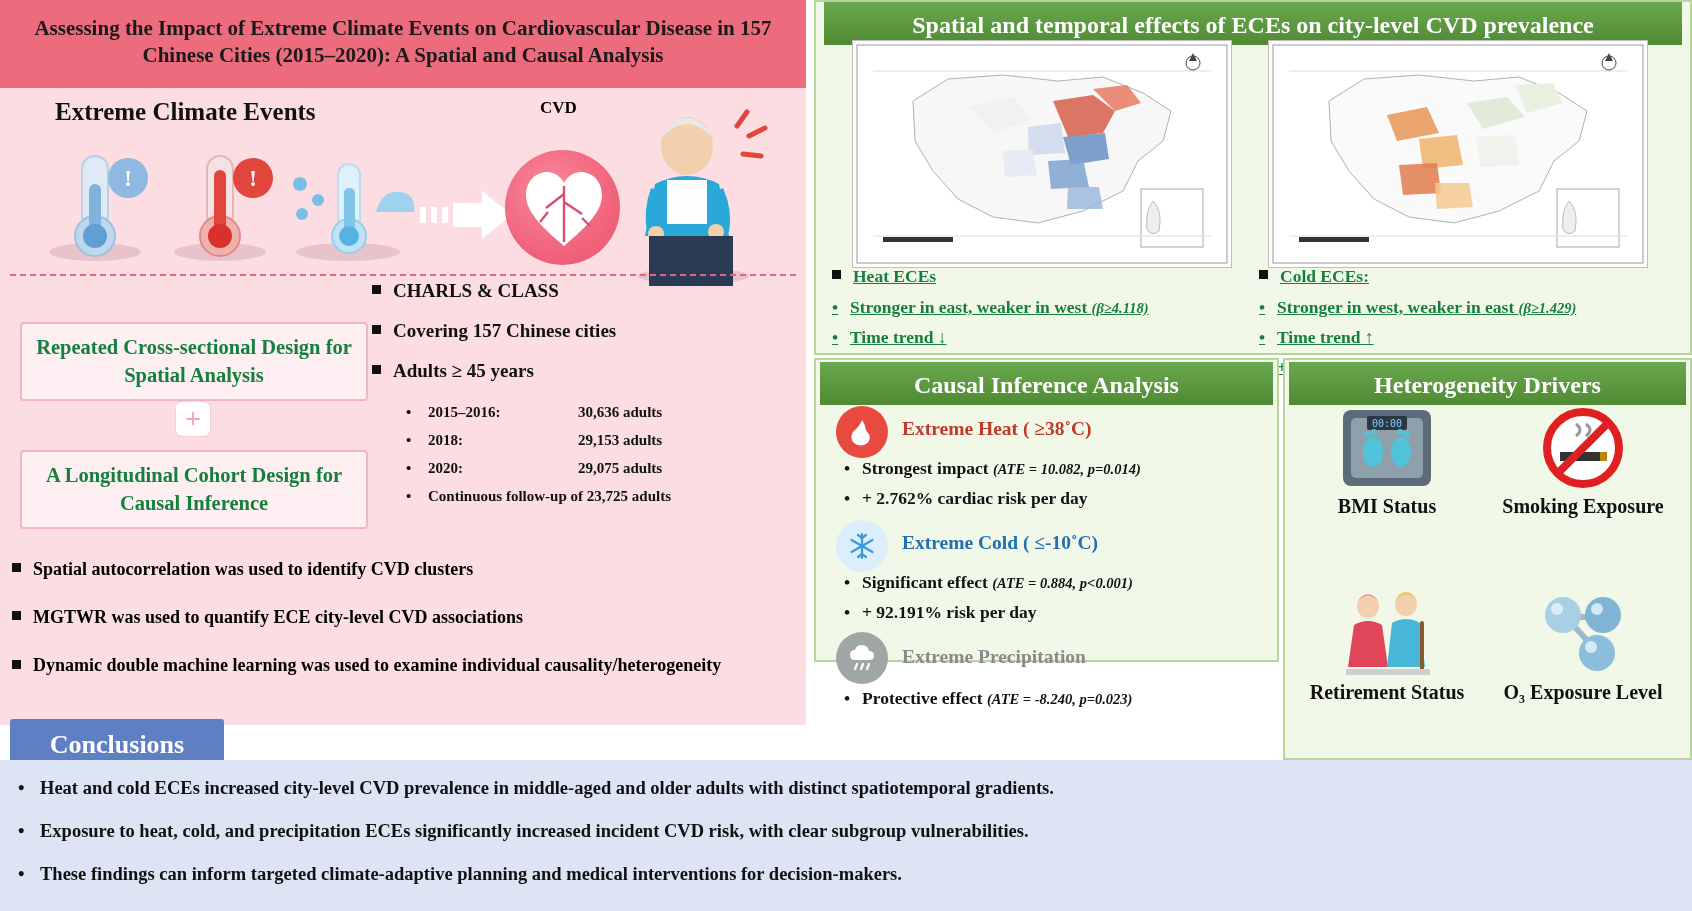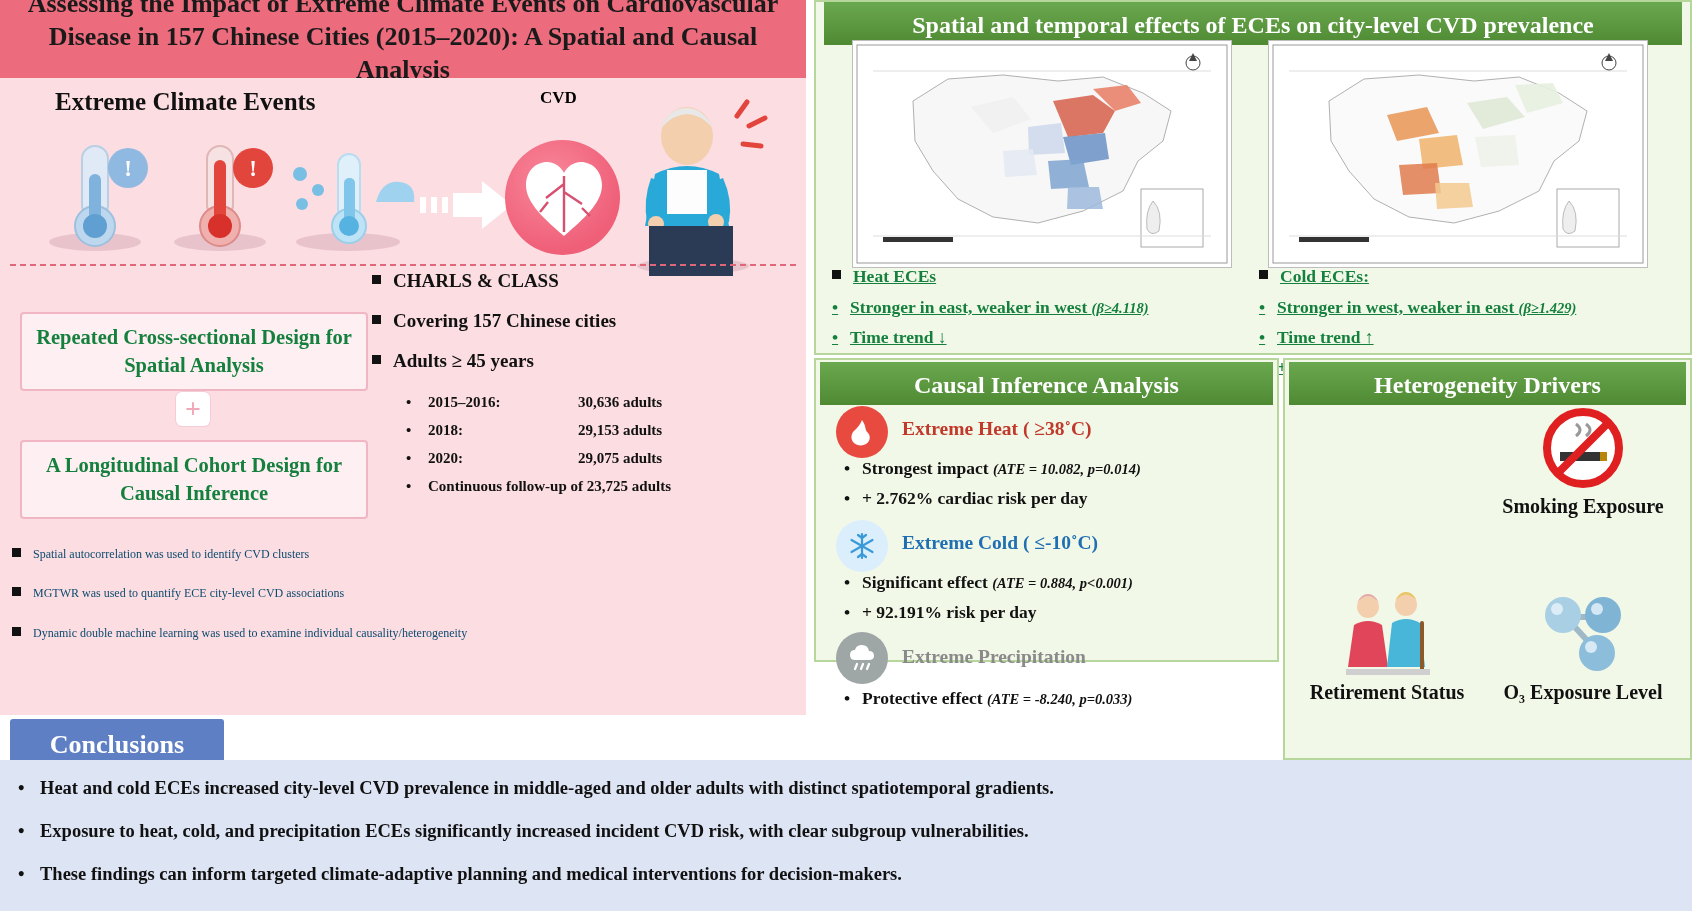--- a/index.html
+++ b/index.html
@@ -12,25 +12,25 @@
     overflow: hidden;
   }
   
   #left-col {
     position: absolute; left: 0; top: 0; width: 806px; height: 715px;
   }
   #title-banner {
     background: #ec6b7c;
     color: #1a1a1a;
     padding: 8px 14px 10px 14px;
-    height: 78px;
+    height: 88px;
     display: flex; align-items: center; justify-content: center;
     text-align: center;
     font-weight: bold;
-    font-size: 26px;
+    font-size: 21px;
     line-height: 1.28;
     border-bottom: 3px solid #ec6b7c;
   }
   #pink-body {
     background: #fbdde2;
     height: 637px;
     position: relative;
   }
   #ece-cvd-row {
     display: flex; align-items: flex-start; padding: 6px 0 0 0; height: 178px;
@@ -83,21 +83,21 @@
   }
   .sub-li {
     font-size: 15px; font-weight: bold; color:#111; margin-bottom: 11px;
     display:flex; align-items: baseline;
   }
   .sub-dot { width: 22px; text-align:left; font-size: 15px; }
   .sub-label { width: 150px; }
   .sub-val { }
   #method-list { position: absolute; left: 12px; top: 468px; width: 790px; }
   #method-list .m {
-    font-size: 12px; font-weight: normal; color: #0c4a6e; margin-bottom: 22px;
+    font-size: 18px; font-weight: bold; color: #000000; margin-bottom: 22px;
     line-height: 1.45;
   }
   
   #concl-tab {
     position:absolute; left: 10px; top: 719px; width: 214px; height: 52px;
     background:#5f7fc4; color:#fff; font-weight:bold; font-size: 26px;
     display:flex; align-items:center; justify-content:center;
     border-radius: 3px;
   }
   #concl-tab:after {
@@ -405,27 +405,44 @@
       <svg width="32" height="30" viewBox="0 0 32 30">
           <path d="M9 17 q-5 0 -5 -5 q0 -5 5 -5 q1 -5 7 -5 q6 0 7 6 q5 0 5 5 q0 4 -5 4z" fill="#fff"></path>
           <line x1="11" y1="21" x2="9" y2="26" stroke="#fff" stroke-width="2.2" stroke-linecap="round"></line>
           <line x1="17" y1="21" x2="15" y2="26" stroke="#fff" stroke-width="2.2" stroke-linecap="round"></line>
           <line x1="23" y1="21" x2="21" y2="26" stroke="#fff" stroke-width="2.2" stroke-linecap="round"></line>
         </svg>
     </div>
     <div class="causal-hd" style="left:86px; top:286px; color:#8a8a8a;">Extreme Precipitation</div>
     <div class="causal-li" style="left:28px; top:328px;">
       <span class="d">•</span>
-      <span><span>Protective effect </span><span class="ital">(ATE = -8.240, p=0.033)</span></span>
+      <span><span>Protective effect </span><span class="ital">(ATE = -8.240, p=0.023)</span></span>
     </div>
   </div>
 
   <div id="het-panel">
     <div class="green-bar" style="margin:2px 4px 0 4px;">Heterogeneity Drivers</div>
 
+    <div class="het-item" style="left:12px; top:42px;">
+      <div class="het-icon">
+        <svg width="96" height="84" viewBox="0 0 96 84">
+          <rect x="4" y="4" width="88" height="76" rx="8" fill="#5d6a78"></rect>
+          <rect x="12" y="12" width="72" height="60" rx="5" fill="#8fa0ad"></rect>
+          <rect x="28" y="10" width="40" height="14" rx="2" fill="#2b3743"></rect>
+          <text x="48" y="21" text-anchor="middle" font-size="10" fill="#8cf" font-family="DejaVu Sans Mono, monospace">00:00</text>
+          <ellipse cx="34" cy="46" rx="10" ry="15" fill="#4fc3d9"></ellipse>
+          <ellipse cx="62" cy="46" rx="10" ry="15" fill="#4fc3d9"></ellipse>
+          <circle cx="28" cy="28" r="3" fill="#4fc3d9"></circle>
+            <circle cx="35" cy="26" r="3" fill="#4fc3d9"></circle>
+          <circle cx="61" cy="26" r="3" fill="#4fc3d9"></circle>
+            <circle cx="68" cy="28" r="3" fill="#4fc3d9"></circle>
+        </svg>
+      </div>
+      <div class="het-label">BMI Status</div>
+    </div>
 
     <div class="het-item" style="left:208px; top:42px;">
       <div class="het-icon">
         <svg width="90" height="84" viewBox="0 0 90 84">
           <circle cx="45" cy="42" r="36" fill="#fff" stroke="#e02020" stroke-width="8"></circle>
           <rect x="22" y="46" width="40" height="9" fill="#333"></rect>
           <rect x="62" y="46" width="7" height="9" fill="#b8860b"></rect>
           <path d="M38 30 q8 -6 0 -12 M48 30 q8 -6 0 -12" stroke="#999" stroke-width="3" fill="none"></path>
           <line x1="19" y1="68" x2="71" y2="16" stroke="#e02020" stroke-width="8"></line>
         </svg>

